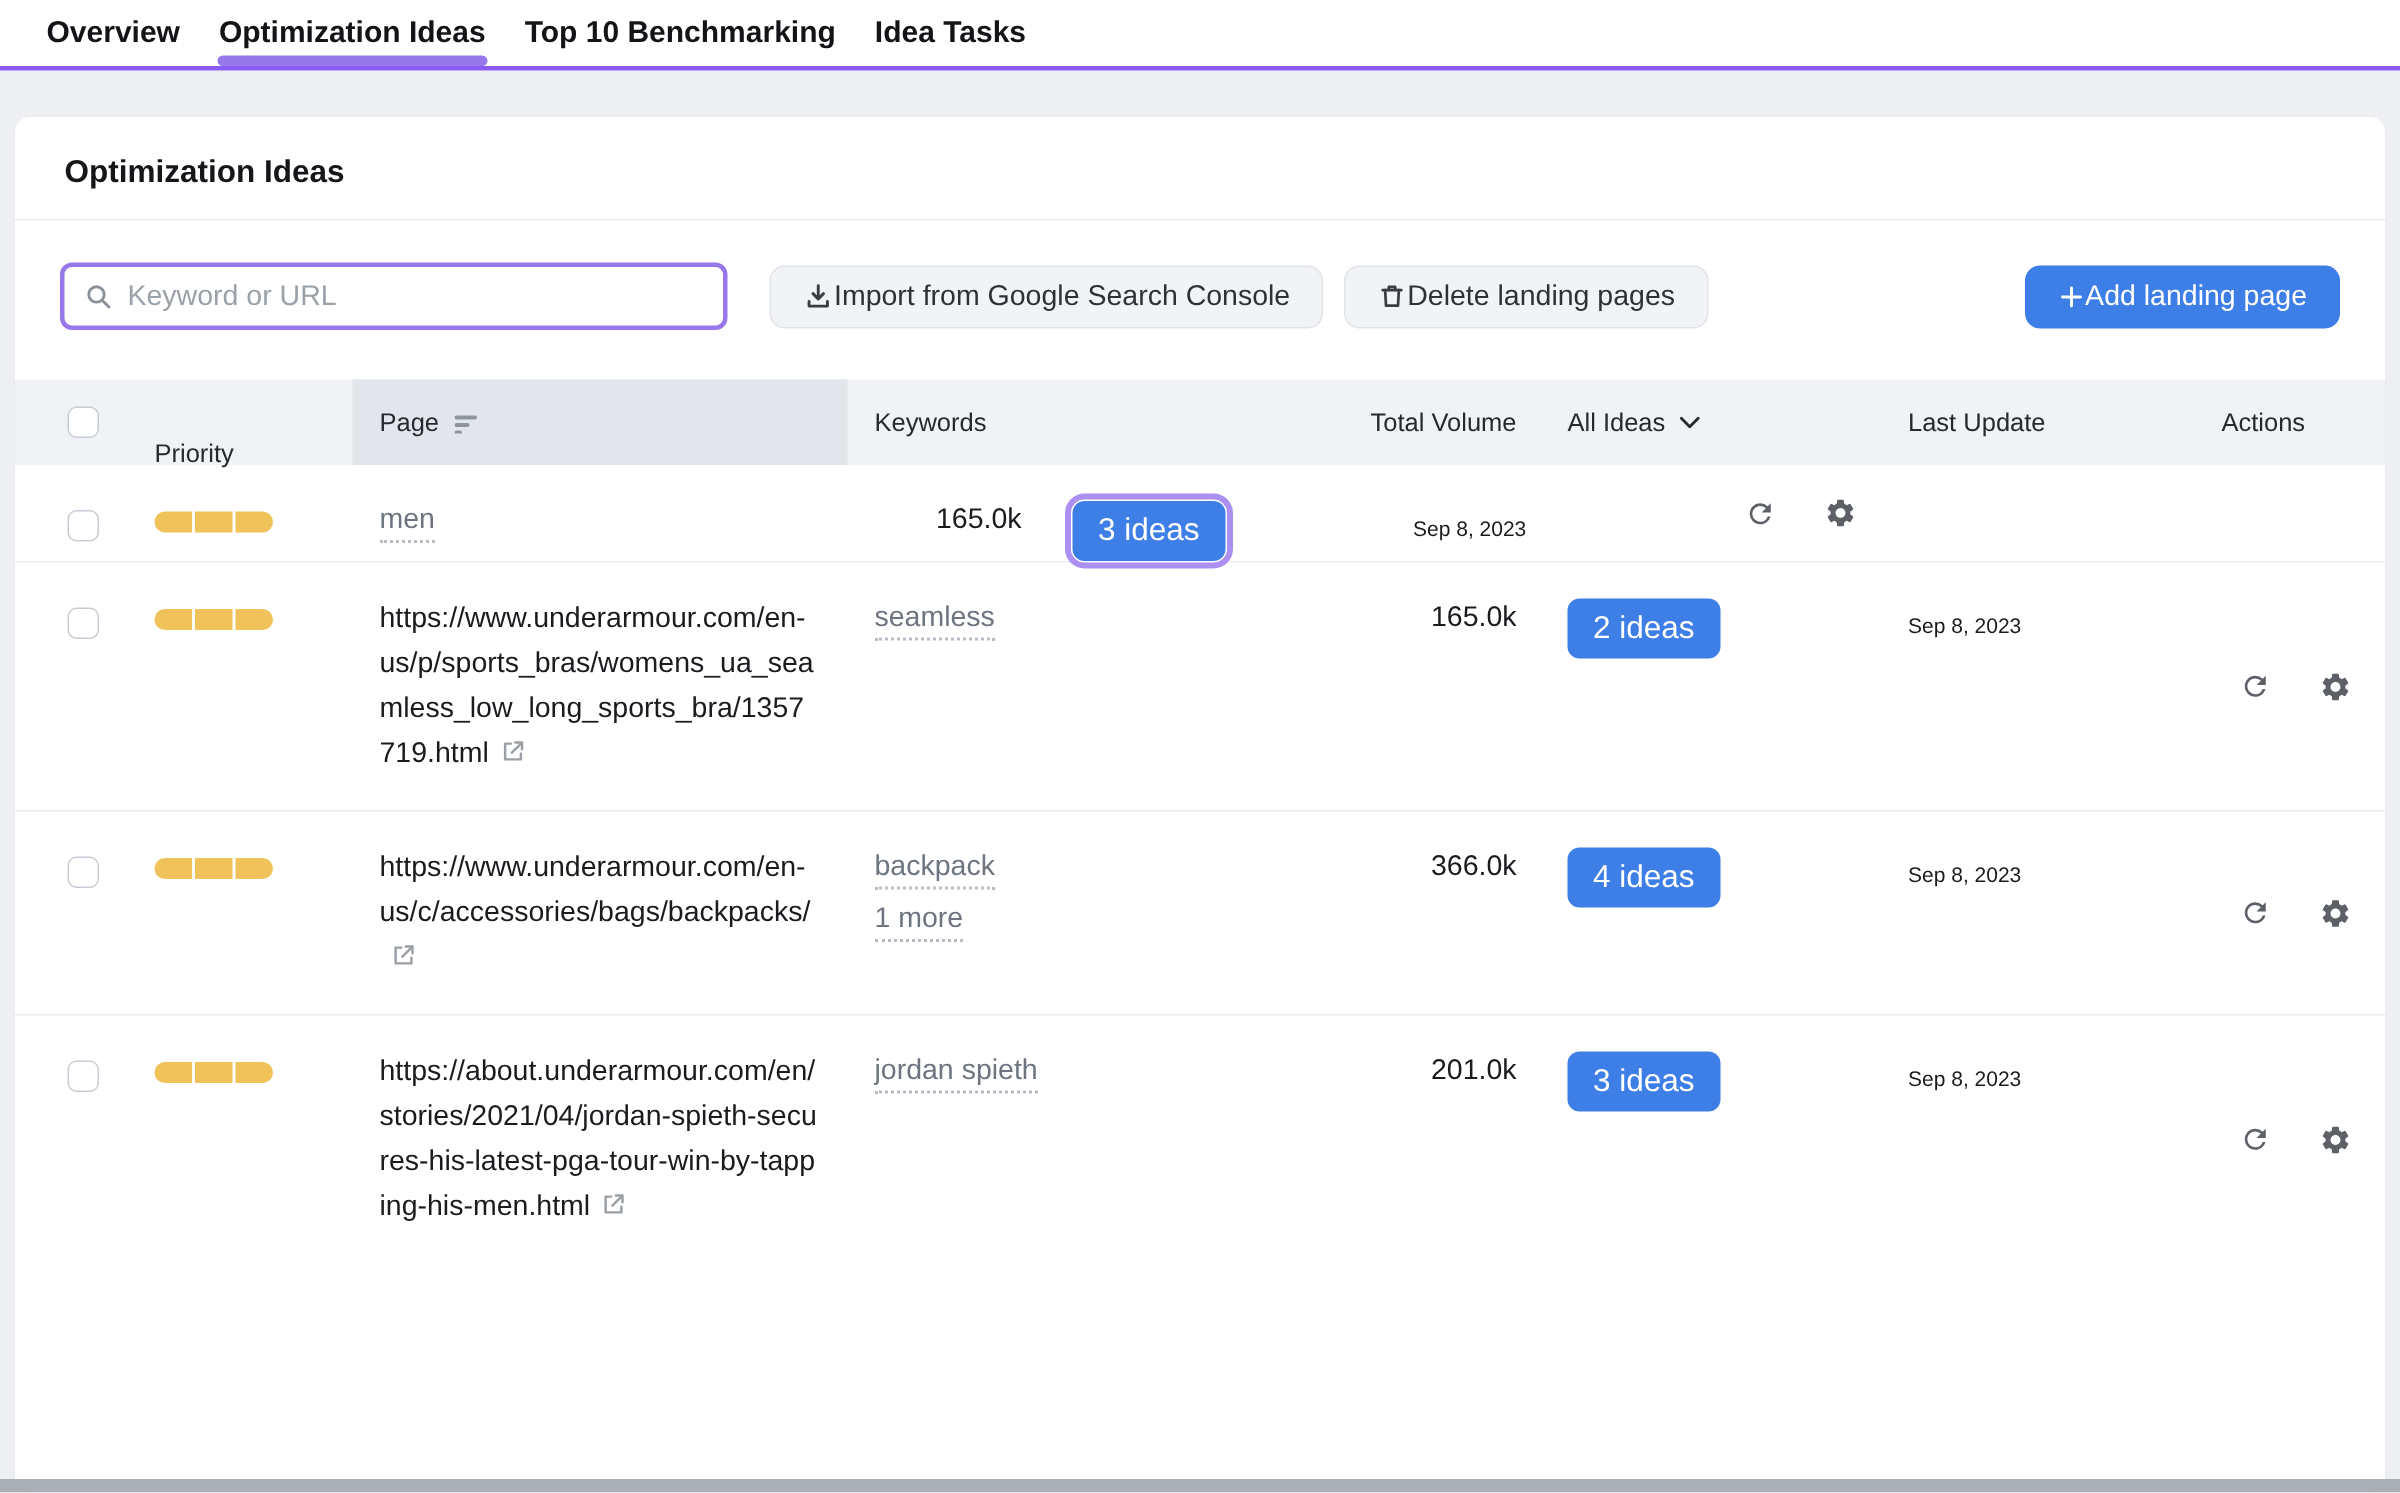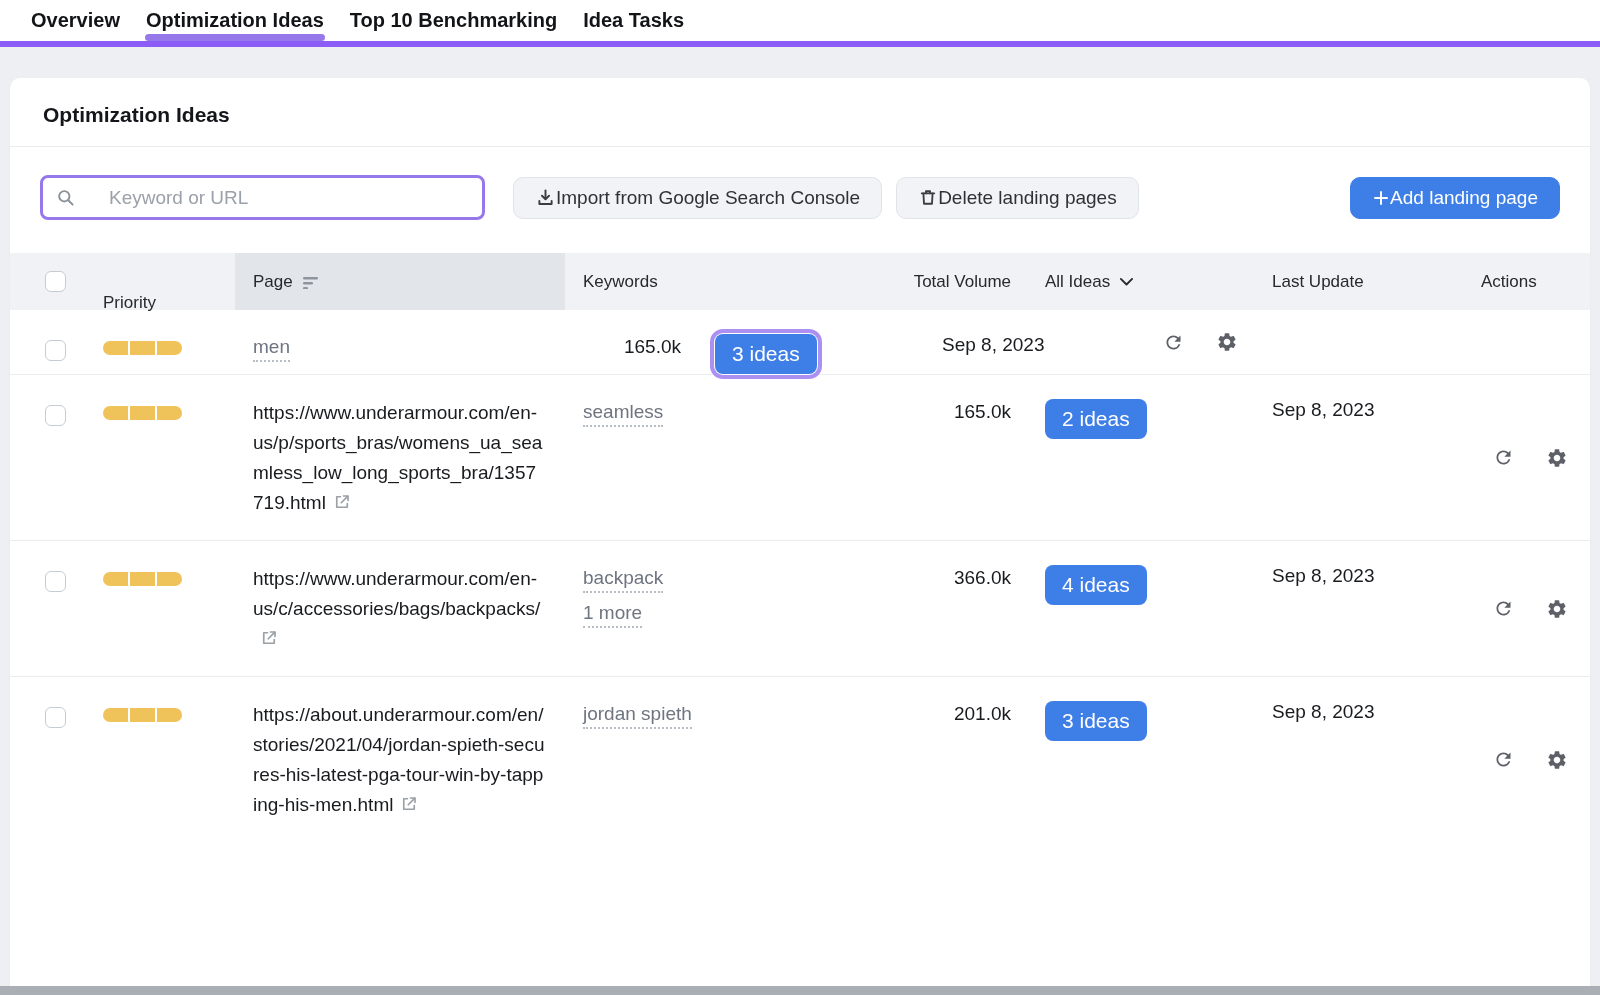--- a/index.html
+++ b/index.html
@@ -9,21 +9,21 @@
     background: #edeff3;
     overflow: hidden;
     position: relative;
     color: #191b1f;
   }
 
   
   .tabbar {
     background: #fff;
     height: 47px;
-    border-bottom: 6px solid #8b5cf6;
+    border-bottom: 3px solid #8b5cf6;
     display: flex;
     align-items: stretch;
     padding: 0 30px;
     gap: 24px;
   }
   .tab {
     font-size: 20px;
     font-weight: 600;
     color: #121417;
     display: flex;
@@ -74,21 +74,20 @@
     flex-shrink: 0;
   }
   .searchbox svg { flex-shrink: 0; margin-right: 10px; }
   .searchbox input {
     border: none; outline: none;
     flex: 1;
     font-family: "Liberation Sans", sans-serif;
     font-size: 19px;
     color: #1a1c20;
     background: transparent;
-    margin-left: 24px;
   }
   .searchbox input::placeholder { color: #9ba1a9; }
   .btn {
     height: 42px;
     display: inline-flex;
     align-items: center;
     padding: 0 21px;
     border-radius: 10px;
     font-size: 19px;
     cursor: pointer;
@@ -200,21 +199,21 @@
     display: inline-block;
     background: var(--primary-blue);
     color: #fff;
     font-size: 21px;
     padding: 8px 17px;
     border-radius: 8px;
     cursor: pointer;
   }
   .ideas-btn.hl { box-shadow: 0 0 0 1px #fff, 0 0 0 5px var(--highlight-ring); }
 
-  .cell-update { padding: 24px 0 0 17px; font-size: 19px; }
+  .cell-update { padding: 34px 0 0 17px; font-size: 14px; }
 
   .cell-actions {
     display: flex;
     align-items: center;
     padding-left: 28px;
     gap: 32px;
   }
   .act { display: inline-flex; cursor: pointer; }
 
   .bottom-strip {

